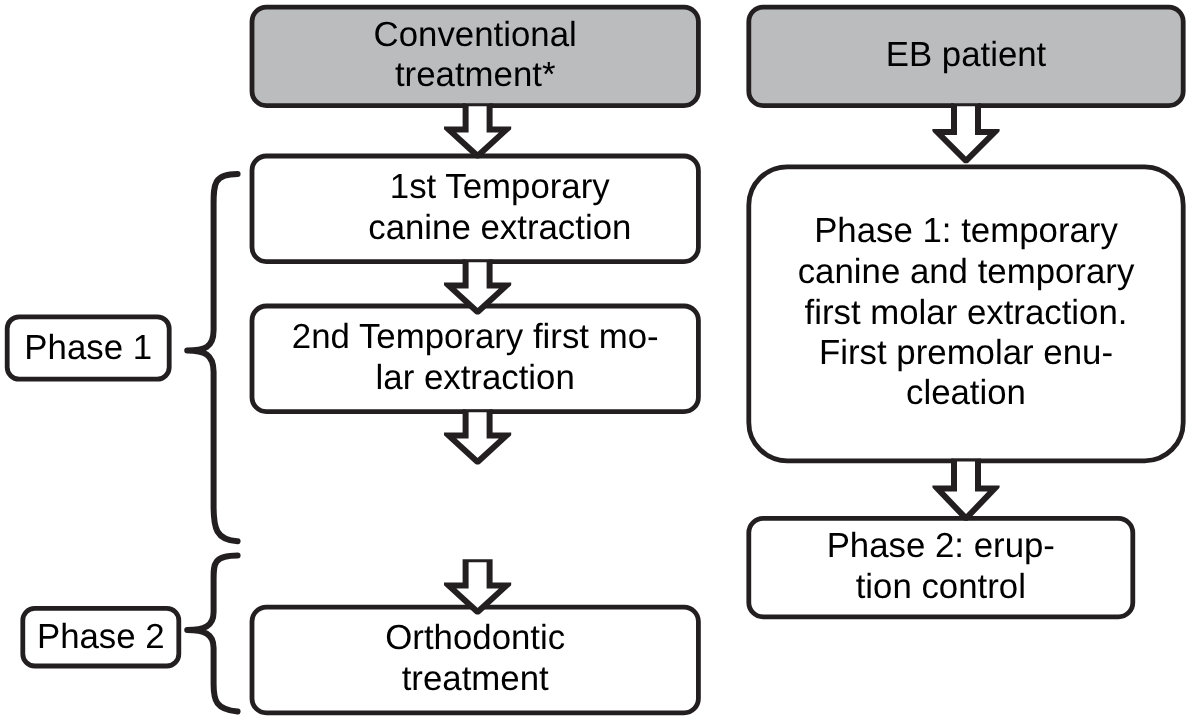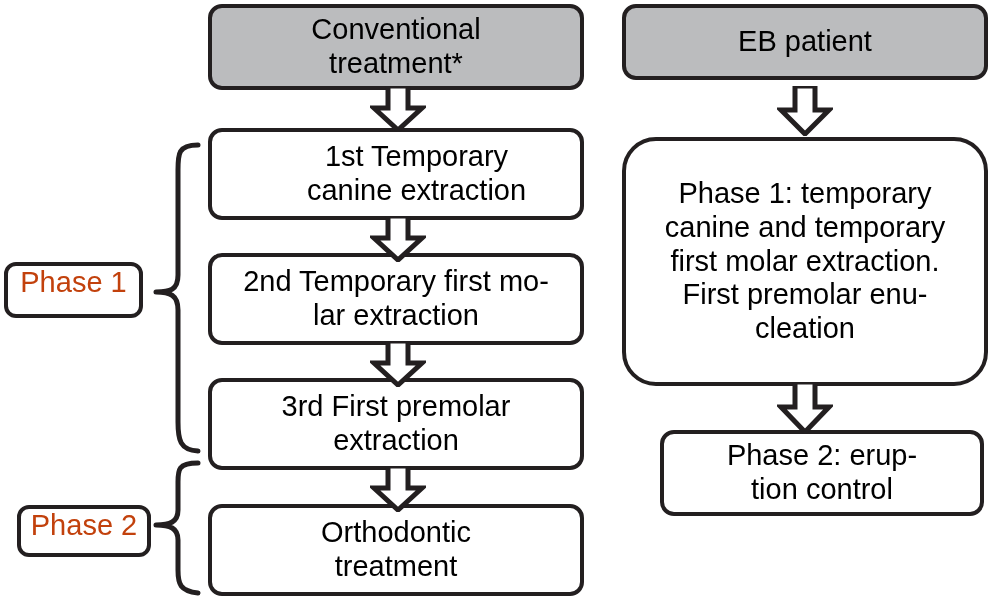--- a/index.html
+++ b/index.html
@@ -42,23 +42,23 @@
     padding: 0 8px;
     white-space: pre-line;
   }
   .phase-label {
     position: absolute;
     box-sizing: border-box;
     border: 4px solid #231f20;
     border-radius: 12px;
     background: #ffffff;
     display: flex;
-    align-items: flex-start;
+    align-items: center;
     justify-content: center;
-    color: #c2410c;
+    color: #000000;
     z-index: 3;
   }
   .arrow {
     position: absolute;
     z-index: 4;
   }
   .brace {
     position: absolute;
     z-index: 1;
   }
@@ -88,55 +88,51 @@
 
   <div class="node" style="left:208px; top:253px; width:376px; height:92px; font-size:29px;">
     <span class="node-text">2nd Temporary first mo-
 lar extraction</span>
   </div>
 
   <svg class="arrow" style="left:370px; top:341px;" width="56" height="46" viewBox="0 0 56 46">
     <polygon points="18,0 38,0 38,22 52,22 28,44 4,22 18,22" fill="#ffffff" stroke="#231f20" stroke-width="5" stroke-linejoin="miter"></polygon>
   </svg>
 
-  <div class="node" style="left:208px; top:378px; width:376px; height:92px; font-size:29px;">
-    <span class="node-text">3rd First premolar
-extraction</span>
-  </div>
 
   <svg class="arrow" style="left:370px; top:466px;" width="56" height="46" viewBox="0 0 56 46">
     <polygon points="18,0 38,0 38,22 52,22 28,44 4,22 18,22" fill="#ffffff" stroke="#231f20" stroke-width="5" stroke-linejoin="miter"></polygon>
   </svg>
 
   <div class="node" style="left:208px; top:504px; width:376px; height:92px; font-size:29px;">
     <span class="node-text">Orthodontic
 treatment</span>
   </div>
 
-  <div class="node gray" style="left:622px; top:4px; width:366px; height:76px; font-size:29px;">
+  <div class="node gray" style="left:622px; top:4px; width:366px; height:86px; font-size:29px;">
     <span class="node-text">EB patient</span>
   </div>
 
   <svg class="arrow" style="left:777px; top:86px;" width="56" height="50" viewBox="0 0 56 50">
     <polygon points="18,0 38,0 38,24 52,24 28,48 4,24 18,24" fill="#ffffff" stroke="#231f20" stroke-width="5" stroke-linejoin="miter"></polygon>
   </svg>
 
   <div class="node big-radius" style="left:622px; top:137px; width:366px; height:249px; font-size:29px;">
     <span class="node-text">Phase 1: temporary
 canine and temporary
 first molar extraction.
 First premolar enu-
 cleation</span>
   </div>
 
   <svg class="arrow" style="left:777px; top:382px;" width="56" height="52" viewBox="0 0 56 52">
     <polygon points="18,0 38,0 38,25 52,25 28,50 4,25 18,25" fill="#ffffff" stroke="#231f20" stroke-width="5" stroke-linejoin="miter"></polygon>
   </svg>
 
-  <div class="node" style="left:622px; top:430px; width:324px; height:86px; font-size:29px;margin-left:38px;">
+  <div class="node" style="left:622px; top:430px; width:324px; height:86px; font-size:29px;">
     <span class="node-text">Phase 2: erup-
 tion control</span>
   </div>
 
   <svg class="brace" style="left:148px; top:140px;" width="56" height="316" viewBox="0 0 56 316">
     <path d="M 50 5
              C 30 5, 30 14, 30 30
              L 30 135
              C 30 150, 22 152, 8 152
              C 22 152, 30 155, 30 170

